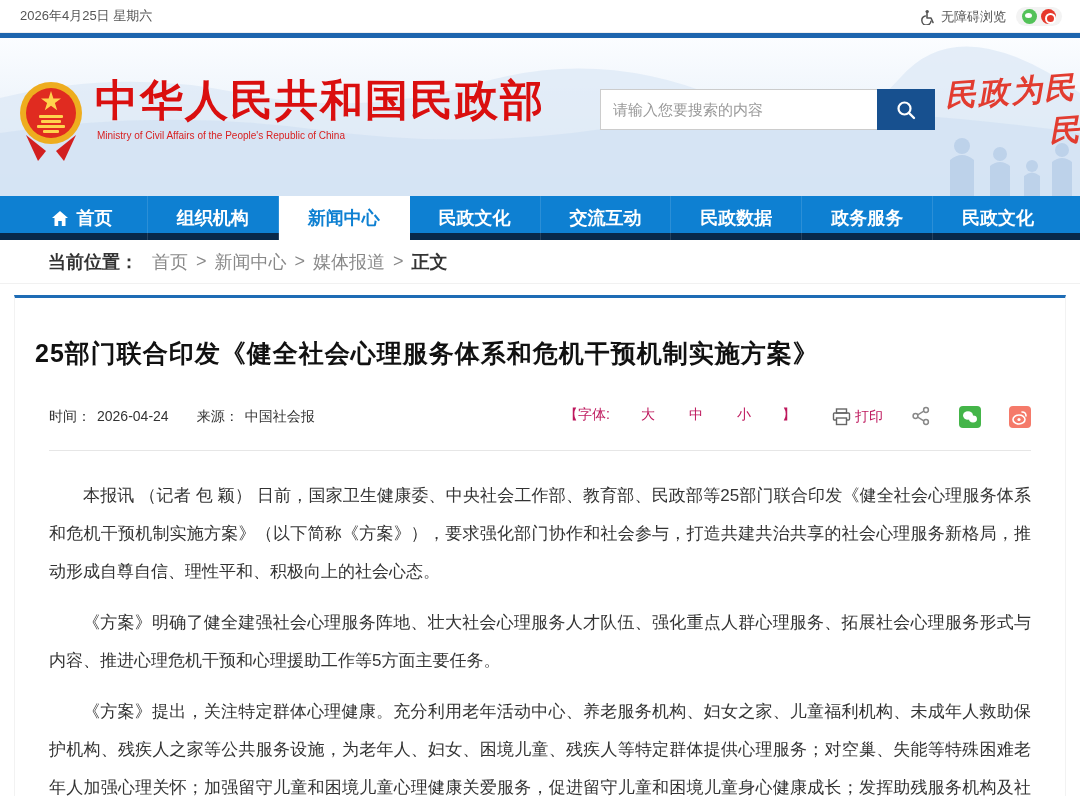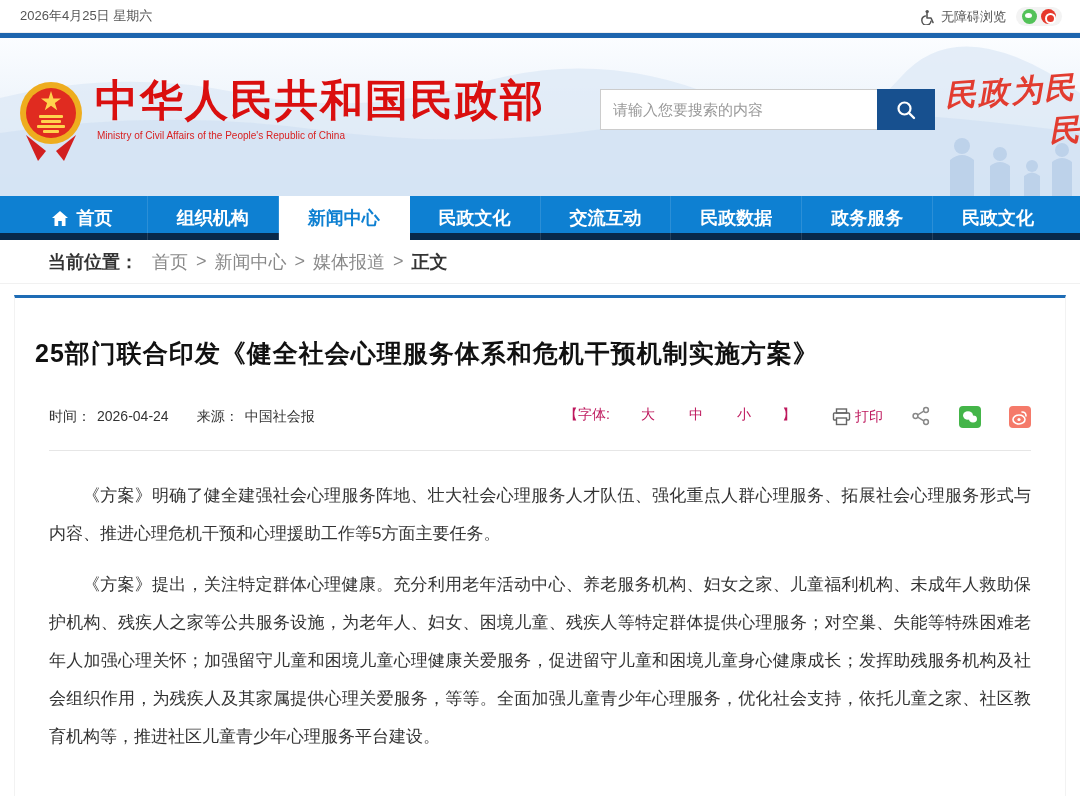--- a/index.html
+++ b/index.html
@@ -236,19 +236,20 @@
             <circle cx="7" cy="9.5" r="1.6" fill="#fff"></circle>
             <path d="M10 2 Q14 2 14 6" fill="none" stroke="#fff" stroke-width="1.6" stroke-linecap="round"></path>
           </svg>
         </span>
       </div>
     </div>
 
     <hr class="meta-divider">
 
     <div class="article-body">
+      <p>本报讯 （记者 包 颖） 日前，国家卫生健康委、中央社会工作部、教育部、民政部等25部门联合印发《健全社会心理服务体系和危机干预机制实施方案》（以下简称《方案》），要求强化部门协作和社会参与，打造共建共治共享的社会心理服务新格局，推动形成自尊自信、理性平和、积极向上的社会心态。</p>
       <p>《方案》明确了健全建强社会心理服务阵地、壮大社会心理服务人才队伍、强化重点人群心理服务、拓展社会心理服务形式与内容、推进心理危机干预和心理援助工作等5方面主要任务。</p>
       <p>《方案》提出，关注特定群体心理健康。充分利用老年活动中心、养老服务机构、妇女之家、儿童福利机构、未成年人救助保护机构、残疾人之家等公共服务设施，为老年人、妇女、困境儿童、残疾人等特定群体提供心理服务；对空巢、失能等特殊困难老年人加强心理关怀；加强留守儿童和困境儿童心理健康关爱服务，促进留守儿童和困境儿童身心健康成长；发挥助残服务机构及社会组织作用，为残疾人及其家属提供心理关爱服务，等等。全面加强儿童青少年心理服务，优化社会支持，依托儿童之家、社区教育机构等，推进社区儿童青少年心理服务平台建设。</p>
     </div>
   </div>
 
 
 </div>
 
 </body></html>

